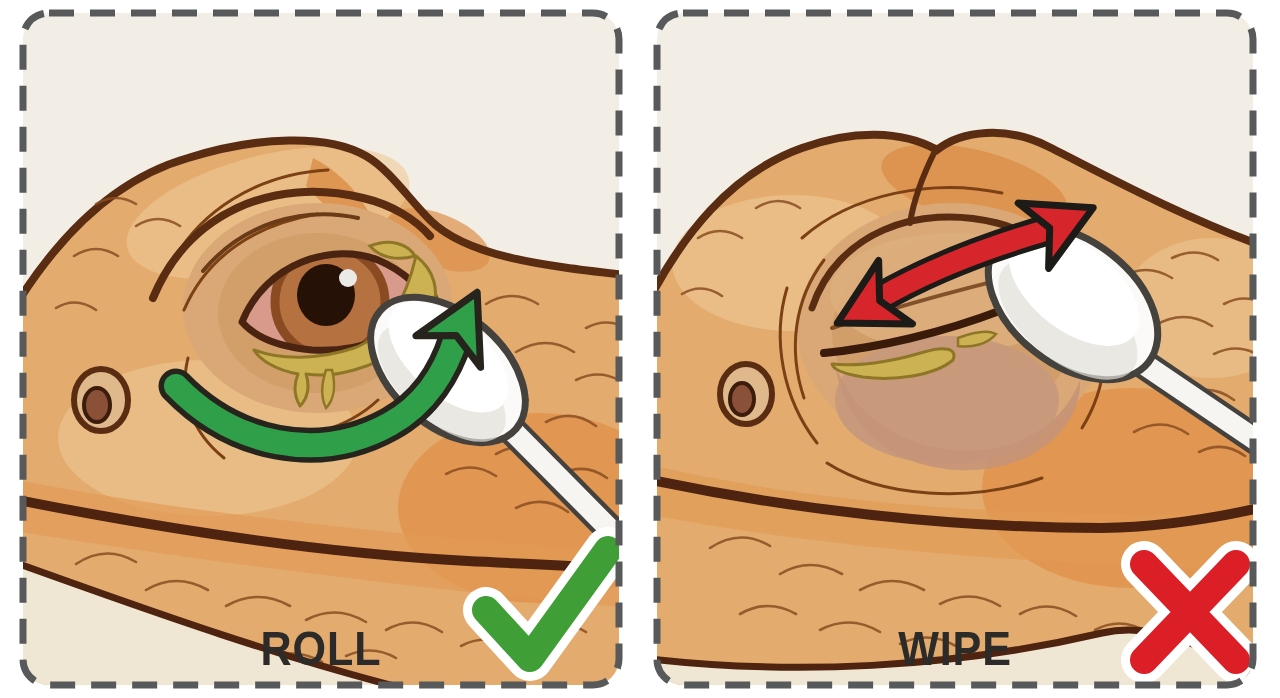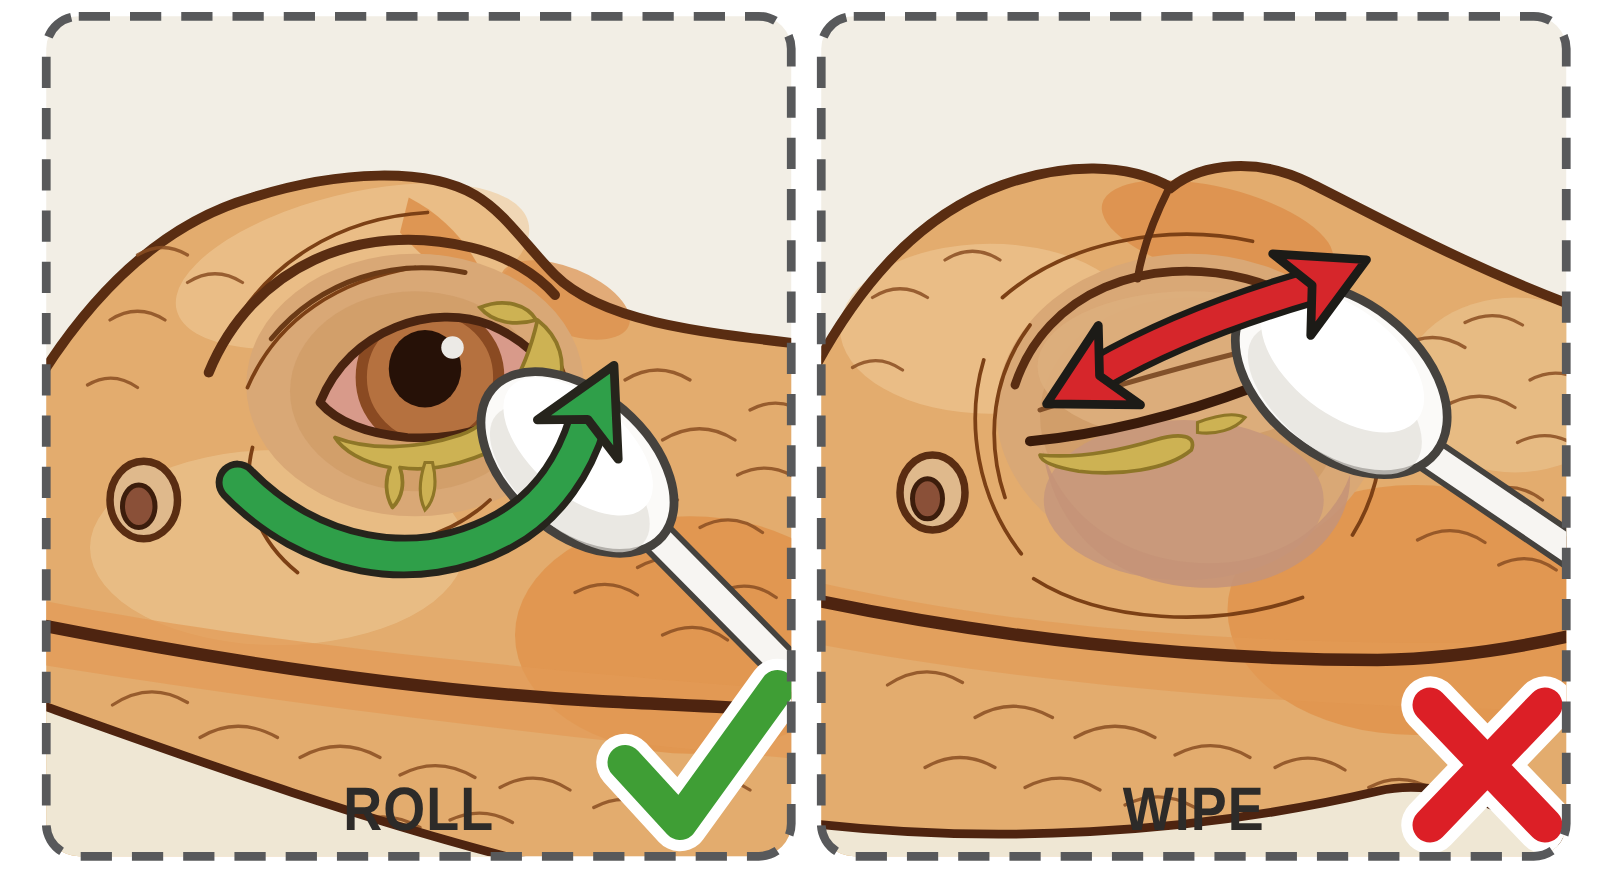--- a/index.html
+++ b/index.html
@@ -1,21 +1,21 @@
 <!DOCTYPE html>
 <html><head>
 <meta charset="utf-8">
 <style>
   html,body{margin:0;padding:0;background:#ffffff;}
   .stage{
     position:relative;width:1280px;height:698px;background:#ffffff;
     overflow:hidden;font-family:"Liberation Sans",sans-serif;
   }
   .panel{position:absolute;top:8px;width:606px;height:682px;}
-  .panel.left{left:32px;}
+  .panel.left{left:18px;}
   .panel.right{left:652px;}
   .panel svg{position:absolute;left:0;top:0;width:100%;height:100%;display:block;}
   .caption{
     position:absolute;left:0;right:0;bottom:14px;text-align:center;
     font-weight:700;font-size:49px;letter-spacing:1px;color:#2d2b29;
     transform:scaleX(.88);transform-origin:50% 100%;
     pointer-events:none;
   }
   .sc{fill:none;stroke:#8a4e22;stroke-width:2.6;stroke-linecap:round;opacity:.85;}
   .wr{fill:none;stroke:#7c4015;stroke-width:3;stroke-linecap:round;}

